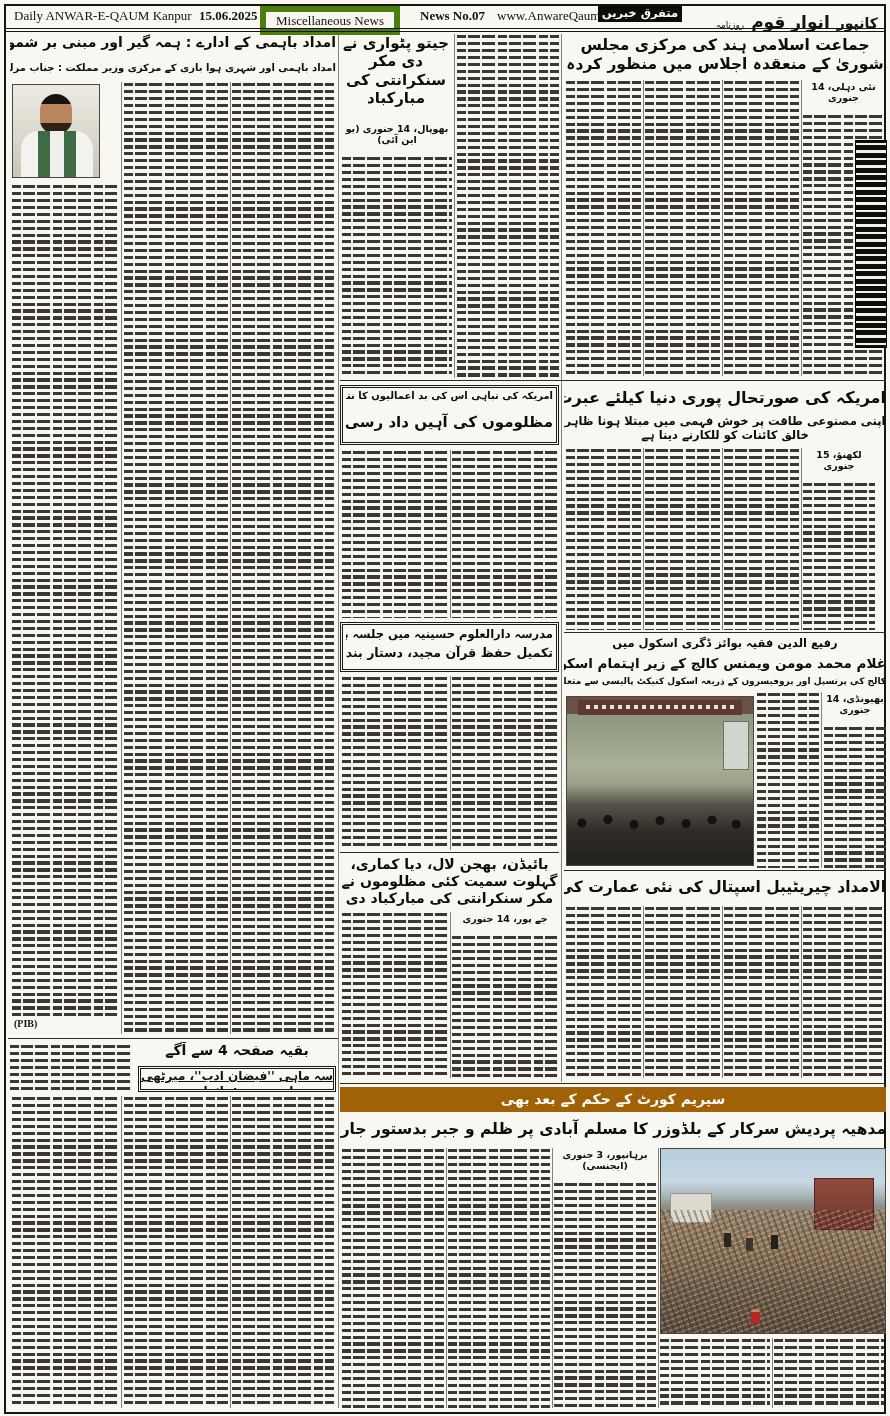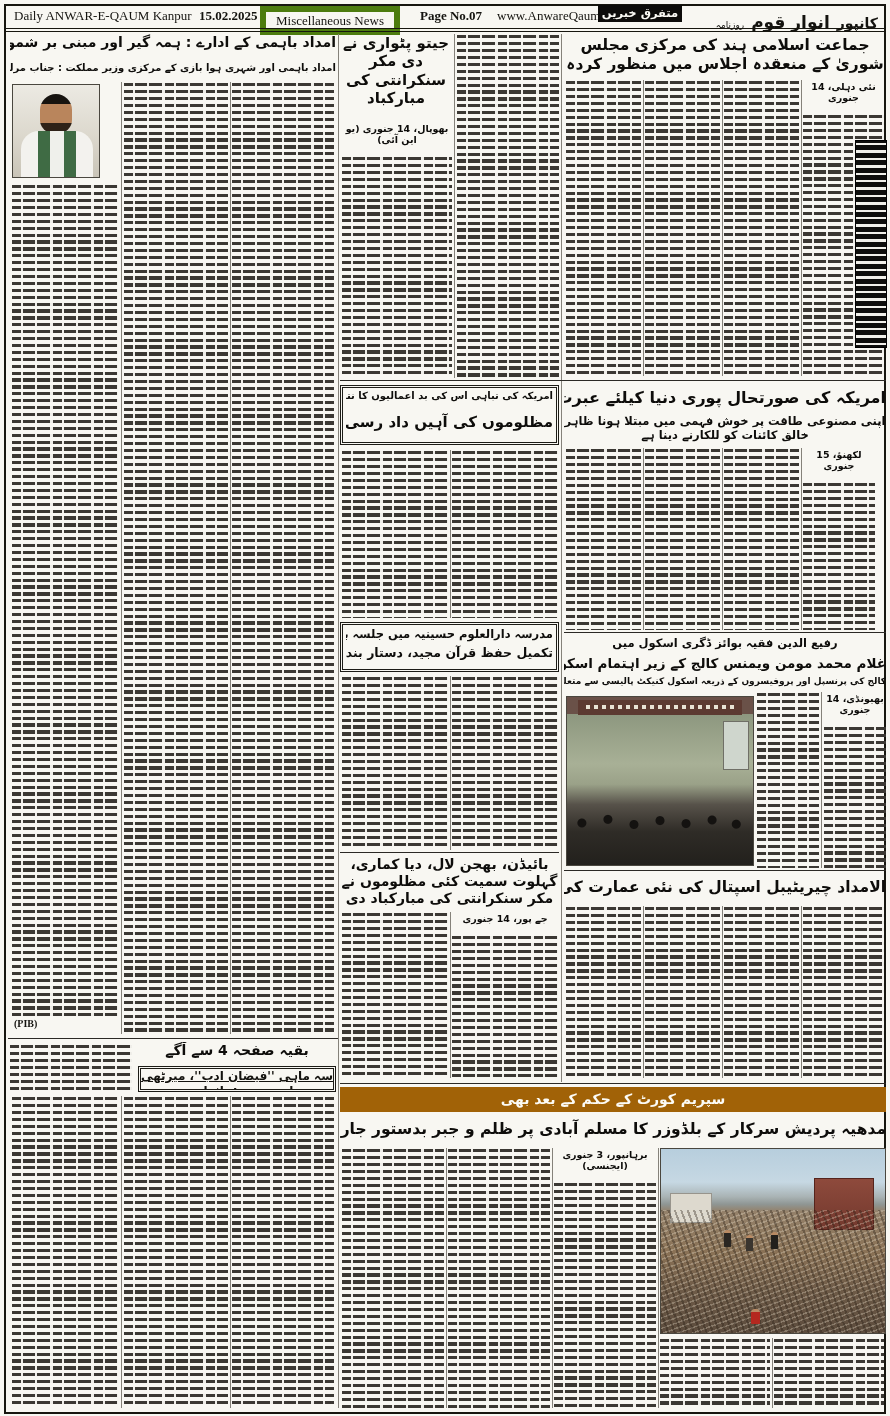--- a/index.html
+++ b/index.html
@@ -31,24 +31,24 @@
 </style>
 </head>
 <body>
 
 <div id="page">
 
   <div class="abs frame"></div>
 
   <div class="abs en" style="left:14px;top:8px;font-size:13px;">
     <span>Daily ANWAR-E-QAUM Kanpur</span>
-    <b style="margin-left:4px;">15.02.2025</b>
+    <b style="margin-left:4px;">15.06.2025</b>
   </div>
   <div class="abs en" style="left:260px;top:6px;border:6px solid #4d7c0f;padding:0 10px;font-size:13px;line-height:17px;">Miscellaneous News</div>
-  <div class="abs en" style="left:420px;top:8px;font-size:13px;font-weight:700;">Page No.07</div>
+  <div class="abs en" style="left:420px;top:8px;font-size:13px;font-weight:700;">News No.07</div>
   <div class="abs en" style="left:497px;top:8px;font-size:13px;">www.AnwareQaum.com</div>
   <div class="abs u" style="left:598px;top:5px;width:84px;height:17px;background:#0d0c0a;color:#fbfaf4;
        font-size:11.5px;font-weight:700;text-align:center;line-height:17px;">متفرق خبریں</div>
   <div class="abs u" style="right:12px;top:4px;display:flex;align-items:baseline;gap:7px;">
     <span style="font-size:14px;font-weight:700;">کانپور</span>
     <span style="font-size:17px;font-weight:900;letter-spacing:1px;margin-top:8px;">انوار قوم</span>
     <span style="font-size:9px;">روزنامہ</span>
   </div>
   <div class="abs hdrule" style="left:6px;top:28px;width:878px;"></div>
 

